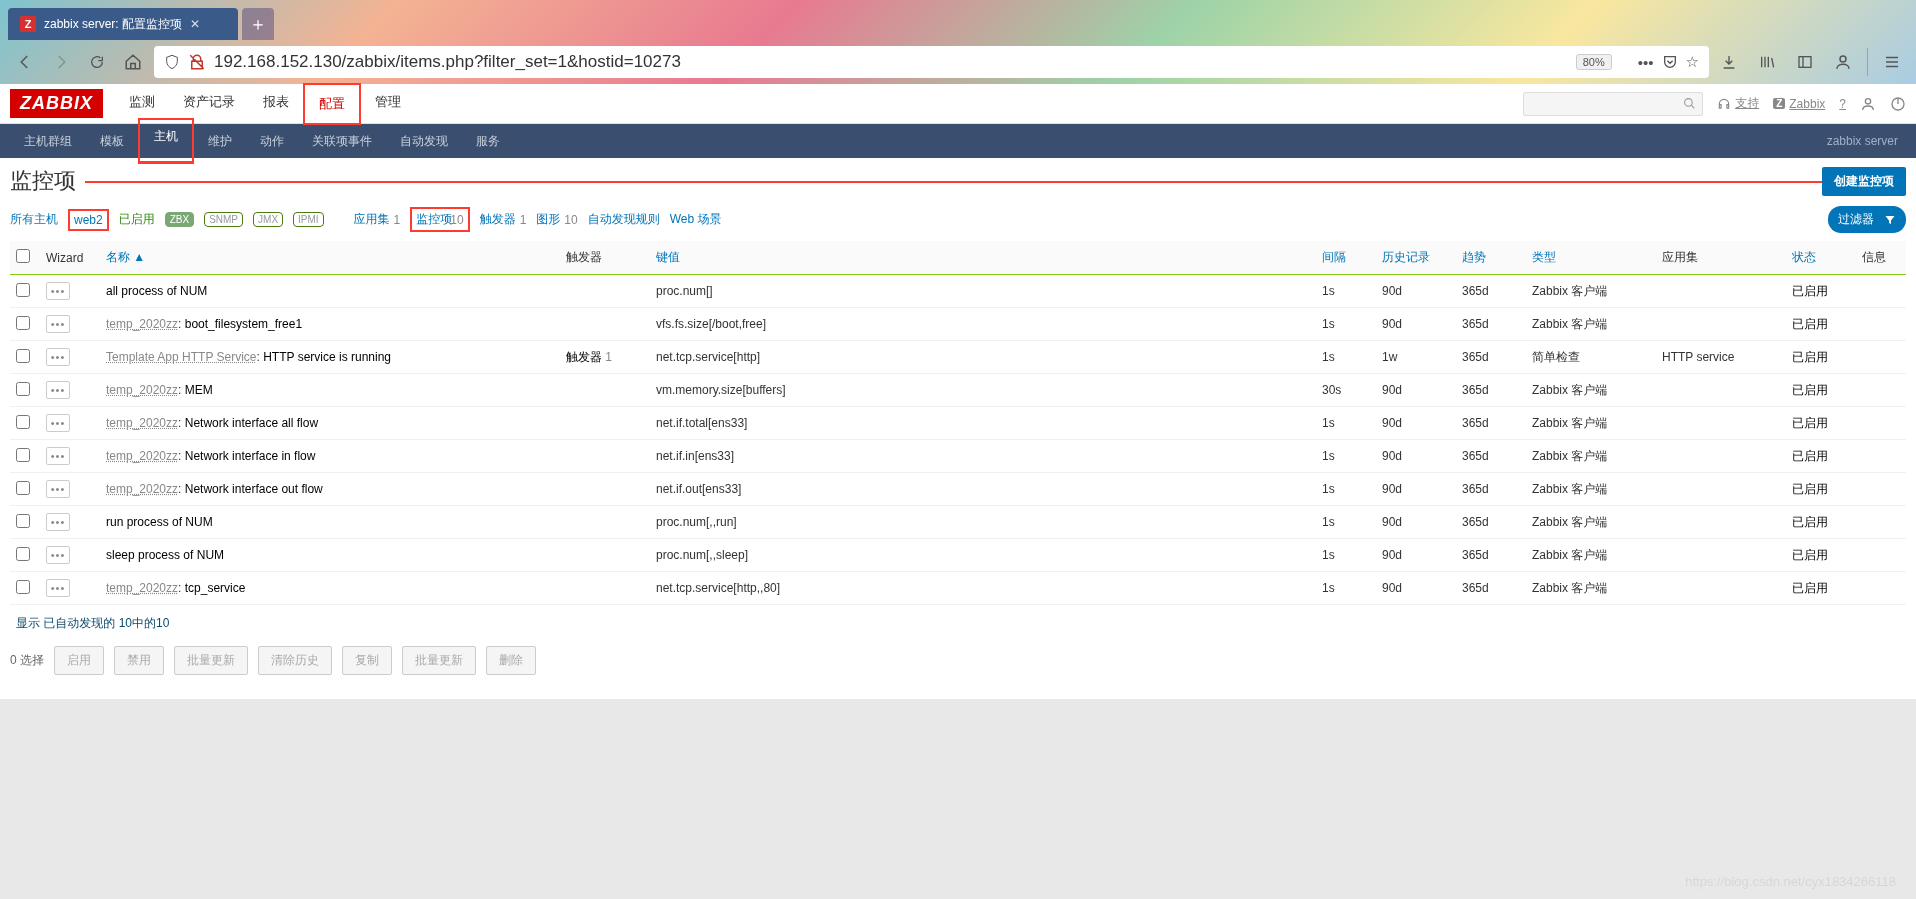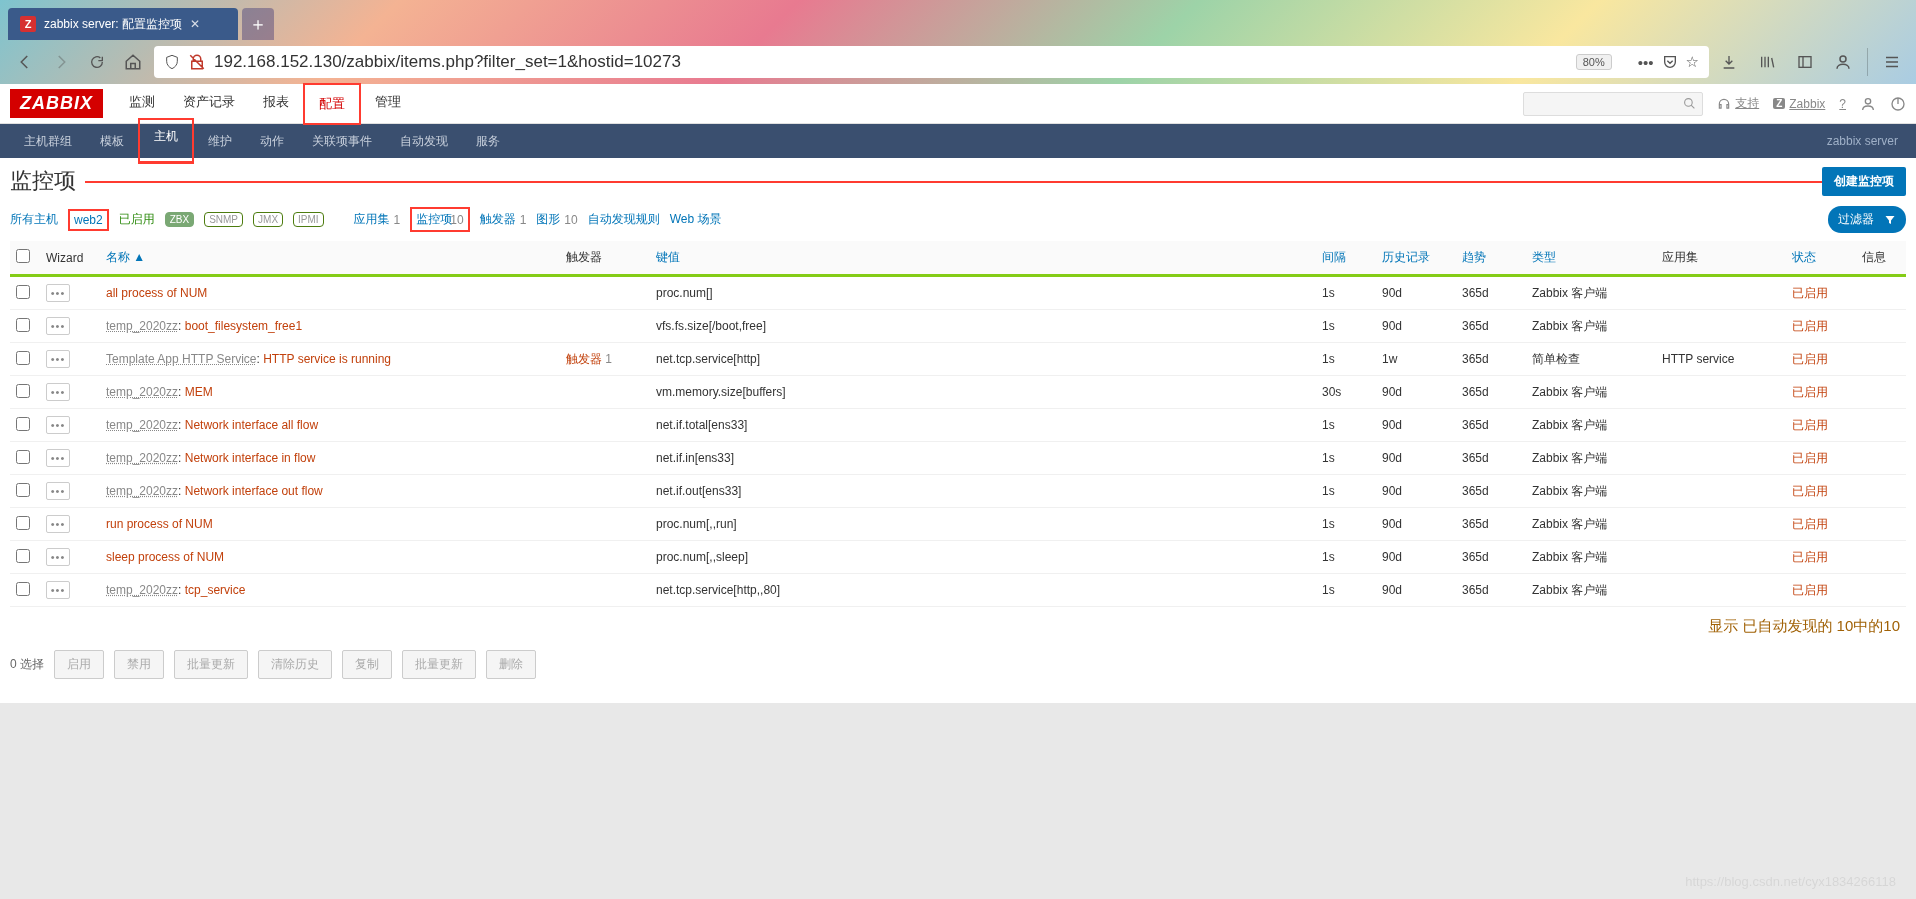--- a/index.html
+++ b/index.html
@@ -52,30 +52,30 @@
 .filter-row { display:flex; align-items:center; gap:10px; font-size:12px; flex-wrap:wrap; margin-bottom:8px; }
 .filter-row a { color:#0275b8; text-decoration:none; }
 .filter-row .enabled { color:#2e8b0f; }
 .badge { font-size:10px; padding:1px 4px; border:1px solid #4d7c0f; color:#999; border-radius:4px; }
 .badge.zbx { background:#7aa874; color:#fff; border-color:#7aa874; }
 .filter-row .count { color:#888; margin-left:-6px; }
 .filter-btn { margin-left:auto; background:#0275b8; color:#fff; border:none; padding:5px 10px; font-size:12px; cursor:pointer; border-radius:13px; display:flex; align-items:center; gap:10px; }
 .red-box { border:2px solid #ff3b30; padding:2px 4px; }
 
 table.items { width:100%; border-collapse:collapse; font-size:12px; }
-table.items th { text-align:left; padding:8px 6px; color:#333; font-weight:normal; border-bottom:3px solid #84cc16; background:#fafafa; }
+table.items th { text-align:left; padding:8px 6px; color:#333; font-weight:normal; border-bottom:1px solid #84cc16; background:#fafafa; }
 table.items th a { color:#0275b8; text-decoration:none; }
 table.items td { padding:7px 6px; border-bottom:1px solid #f0f0f0; color:#333; vertical-align:middle; }
-table.items td a { color:#c2410c; text-decoration:none; }
+table.items td a { color:#000000; text-decoration:none; }
 .template-prefix { color:#888; text-decoration:underline dotted; }
 .status-enabled { color:#2e8b0f; }
 .dots-btn { border:1px solid #ccc; border-radius:2px; width:24px; height:18px; display:flex; align-items:center; justify-content:center; color:#888; cursor:pointer; background:#fff; letter-spacing:1px; font-size:11px;}
 .chk { width:14px; height:14px; }
 
-.summary-row { text-align:right; padding:10px 6px; color:#a16207; font-size:15px; }
+.summary-row { text-align:left; padding:10px 6px; color:#0c4a6e; font-size:12px; }
 
 .footer-actions { display:flex; align-items:center; gap:10px; padding:4px 0; }
 .footer-actions .sel-count { color:#666; font-size:12px; }
 .footer-actions button { border:1px solid #ccc; background:#f5f5f5; color:#aaa; padding:5px 12px; font-size:12px; border-radius:2px; cursor:not-allowed; }
 
 .watermark { position:fixed; right:20px; bottom:10px; color:rgba(0,0,0,.08); font-size:13px; }
 
 svg { display:block; }
 </style>
 </head>

